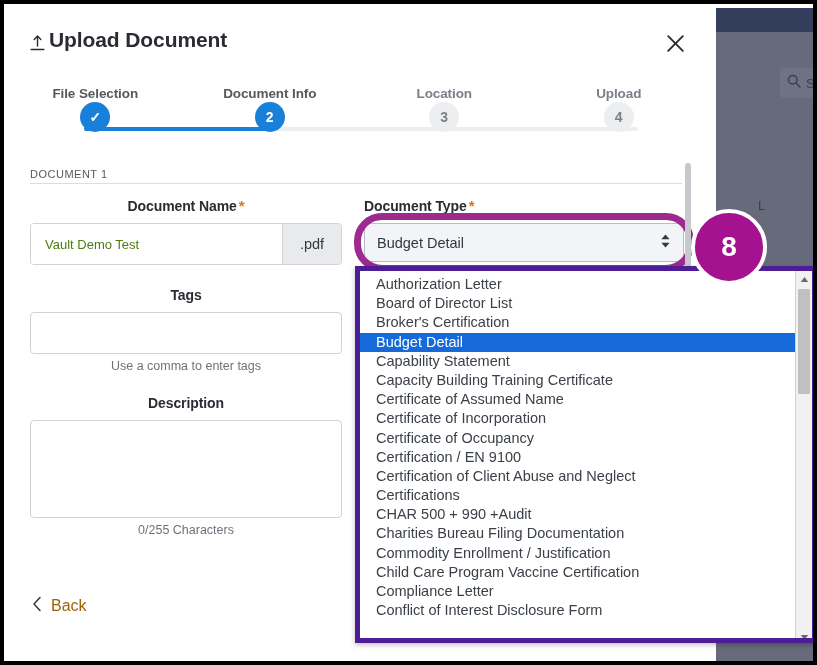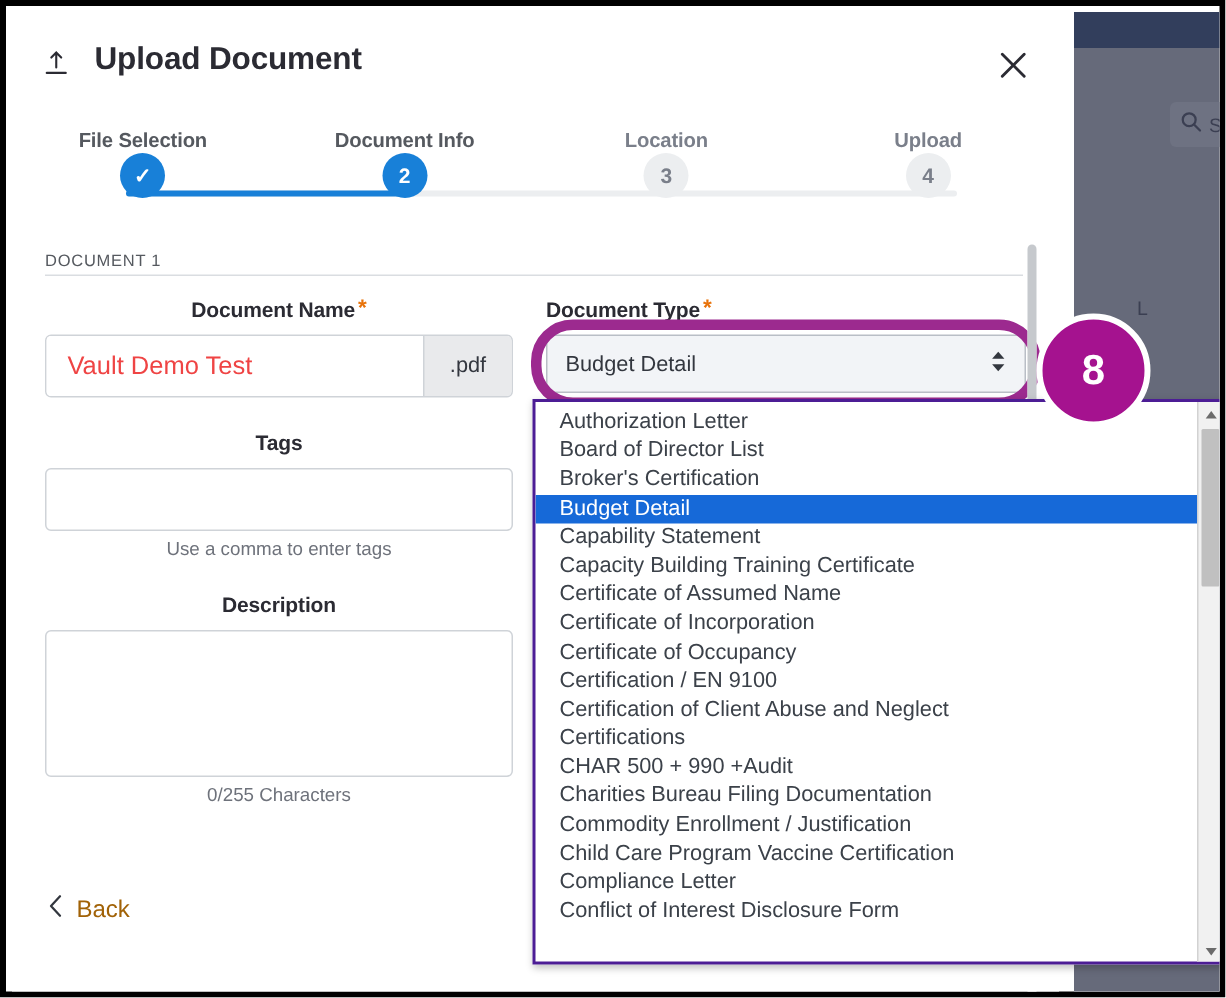--- a/index.html
+++ b/index.html
@@ -107,21 +107,21 @@
   .modal-title {
     position: absolute;
     left: 22px;
     top: 20px;
     font-size: 21px;
     font-weight: bold;
     color: #2b2b33;
     letter-spacing: -0.1px;
     display: flex;
     align-items: center;
-    gap: 18px;
+    gap: 4px;
   }
   .upload-glyph {
     display: inline-block;
     width: 15px;
     height: 17px;
     position: relative;
     top: 1px;
   }
   .close-btn {
     position: absolute;
@@ -253,22 +253,22 @@
     border: 1px solid #cfd3d8;
     border-radius: 4px;
     overflow: hidden;
     background: #ffffff;
   }
   .input-row .txt {
     flex: 1 1 auto;
     padding: 0 14px;
     display: flex;
     align-items: center;
-    font-size: 17px;
-    color: #ef4444;
+    font-size: 13px;
+    color: #4d7c0f;
     background: #ffffff;
   }
   .input-row .suffix {
     width: 58px;
     display: flex;
     align-items: center;
     justify-content: center;
     background: #e9eaec;
     font-size: 14.5px;
     color: #33373f;
@@ -361,21 +361,21 @@
   }
 
   
   .dropdown {
     position: absolute;
     left: 351px;
     top: 262px;
     width: 462px;
     height: 377px;
     background: #ffffff;
-    border: 2px solid #4c1d95;
+    border: 5px solid #4c1d95;
     box-sizing: border-box;
     box-shadow: 0 2px 5px rgba(0,0,0,0.25);
     overflow: hidden;
   }
   .dd-list {
     position: absolute;
     left: 0; top: 4px;
     width: 444px;
     height: 369px;
   }

